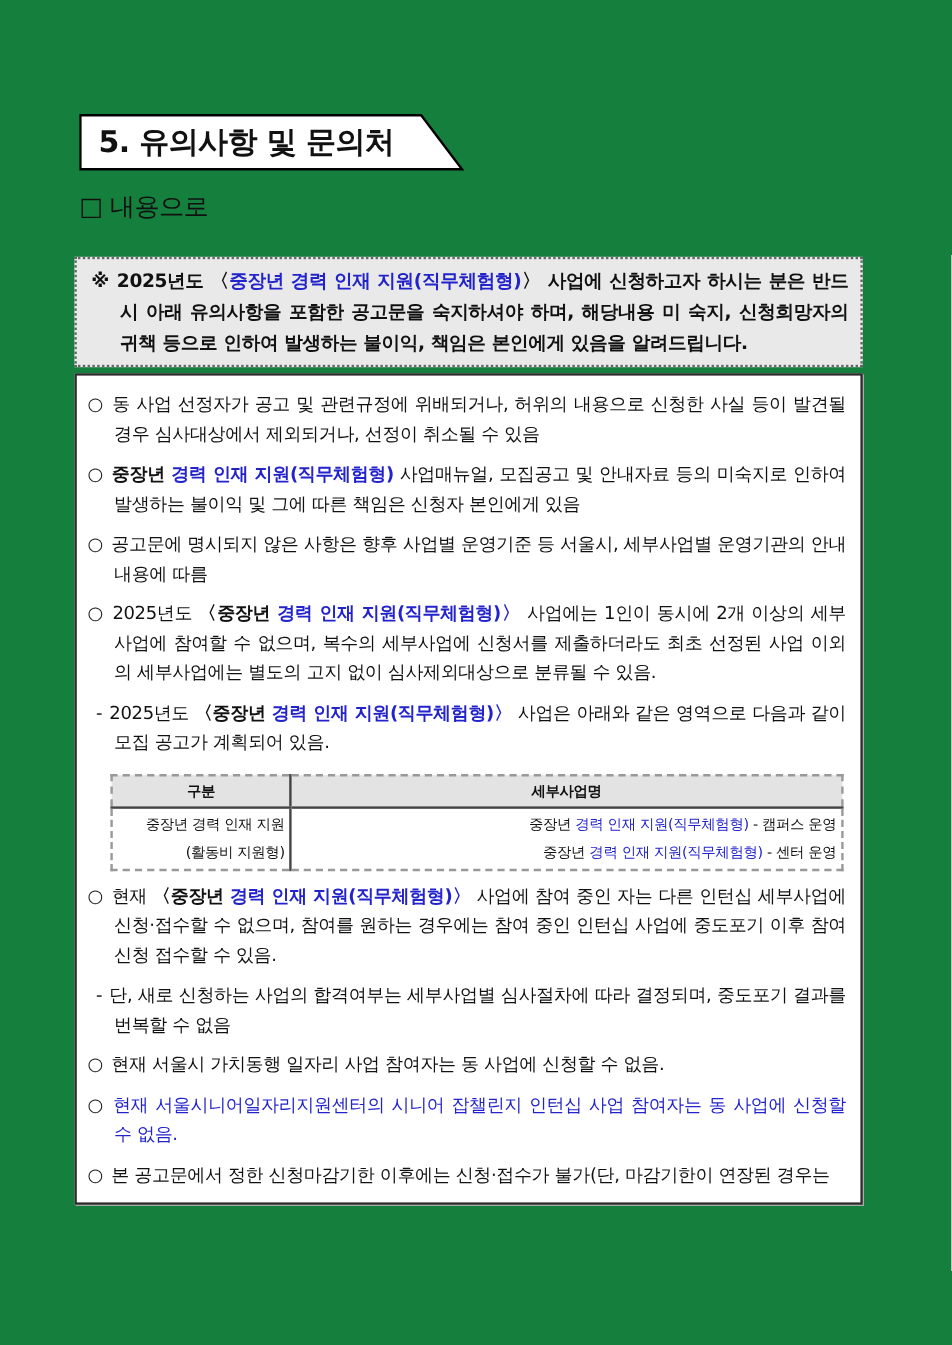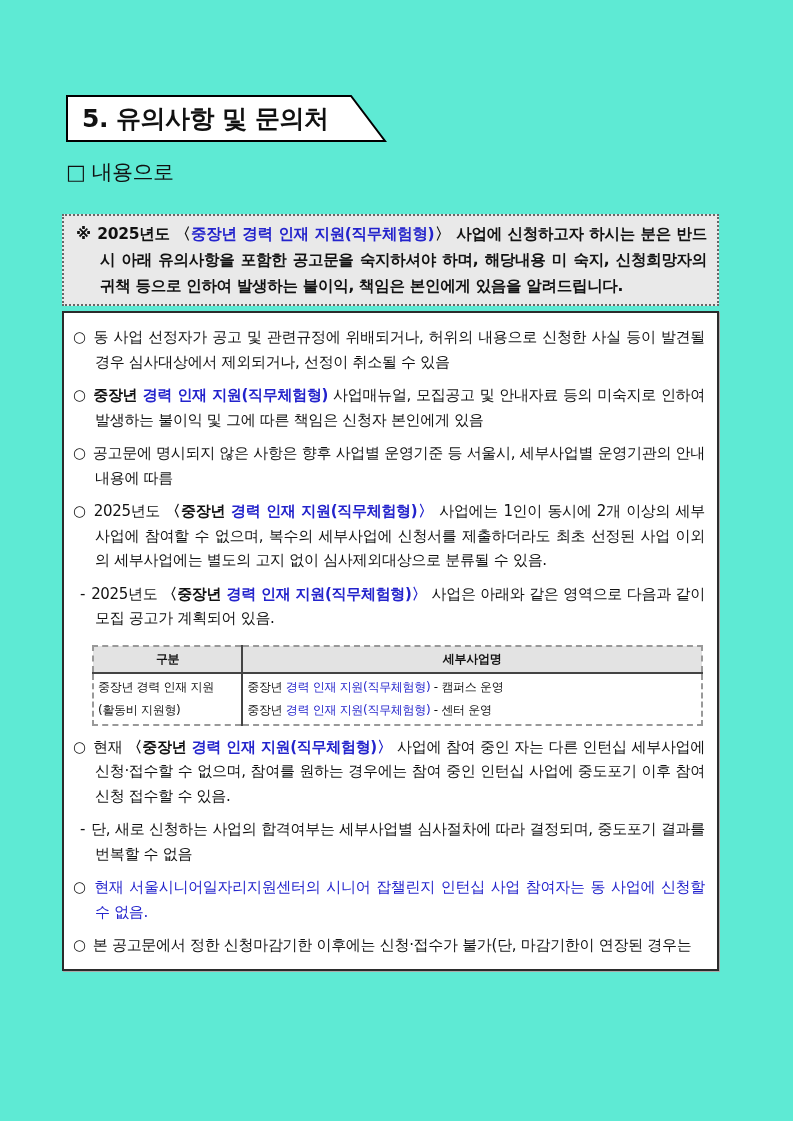--- a/index.html
+++ b/index.html
@@ -9,21 +9,21 @@
   *{box-sizing:border-box;}
   html,body{margin:0;padding:0;background:#fff;}
   body{
     font-family:"DejaVu Sans","Liberation Sans",sans-serif;
     color:var(--ink);
   }
   .page{
     position:relative;
     width:793px;
     height:1121px;
-    background:#5eead4;
+    background:#15803d;
     overflow:hidden;
   }
 
   
   .banner{
     position:absolute;
     left:66px; top:95px;
     width:322px; height:48px;
   }
   .banner svg{position:absolute;left:0;top:0;}
@@ -110,21 +110,21 @@
     letter-spacing:-0.3px;
   }
   table.tbl th{
     background:#e3e3e3;
     font-weight:bold;
     text-align:center;
     padding:1px 4px;
     border-bottom:2px solid #444;
   }
   table.tbl td{
-    text-align:left;
+    text-align:right;
     padding:2px 4px;
     vertical-align:middle;
   }
   table.tbl .col2{border-left:2px solid #444;}
   .cell-line{display:block;}
 </style>
 </head>
 <body>
 
 <div class="page">
@@ -170,19 +170,20 @@
                   <td class="col2">
                     <span class="cell-line"><span>중장년 </span><span class="seg-blue">경력 인재 지원(직무체험형)</span><span> - 캠퍼스 운영</span></span>
                     <span class="cell-line"><span>중장년 </span><span class="seg-blue">경력 인재 지원(직무체험형)</span><span> - 센터 운영</span></span>
                   </td>
                 </tr>
               </tbody>
             </table>
           </div>
           <div class="item circle"><span class="marker">○</span><span>현재 </span><span class="seg-b">〈중장년 </span><span class="seg-bb">경력 인재 지원(직무체험형)〉</span><span> 사업에 참여 중인 자는 다른 인턴십 세부사업에 신청·접수할 수 없으며, 참여를 원하는 경우에는 참여 중인 인턴십 사업에 중도포기 이후 참여 신청 접수할 수 있음.</span></div>
           <div class="item dash"><span class="marker">-</span><span>단, 새로 신청하는 사업의 합격여부는 세부사업별 심사절차에 따라 결정되며, 중도포기 결과를 번복할 수 없음</span></div>
+          <div class="item circle"><span class="marker">○</span><span>현재 서울시 가치동행 일자리 사업 참여자는 동 사업에 신청할 수 없음.</span></div>
           <div class="item circle"><span class="marker">○</span><span class="seg-blue">현재 서울시니어일자리지원센터의 시니어 잡챌린지 인턴십 사업 참여자는 동 사업에 신청할 수 없음.</span></div>
           <div class="item circle"><span class="marker">○</span><span>본 공고문에서 정한 신청마감기한 이후에는 신청·접수가 불가(단, 마감기한이 연장된 경우는</span></div>
         </div>
     </div>
 
   </div>
 </div>
 
 </body></html>

